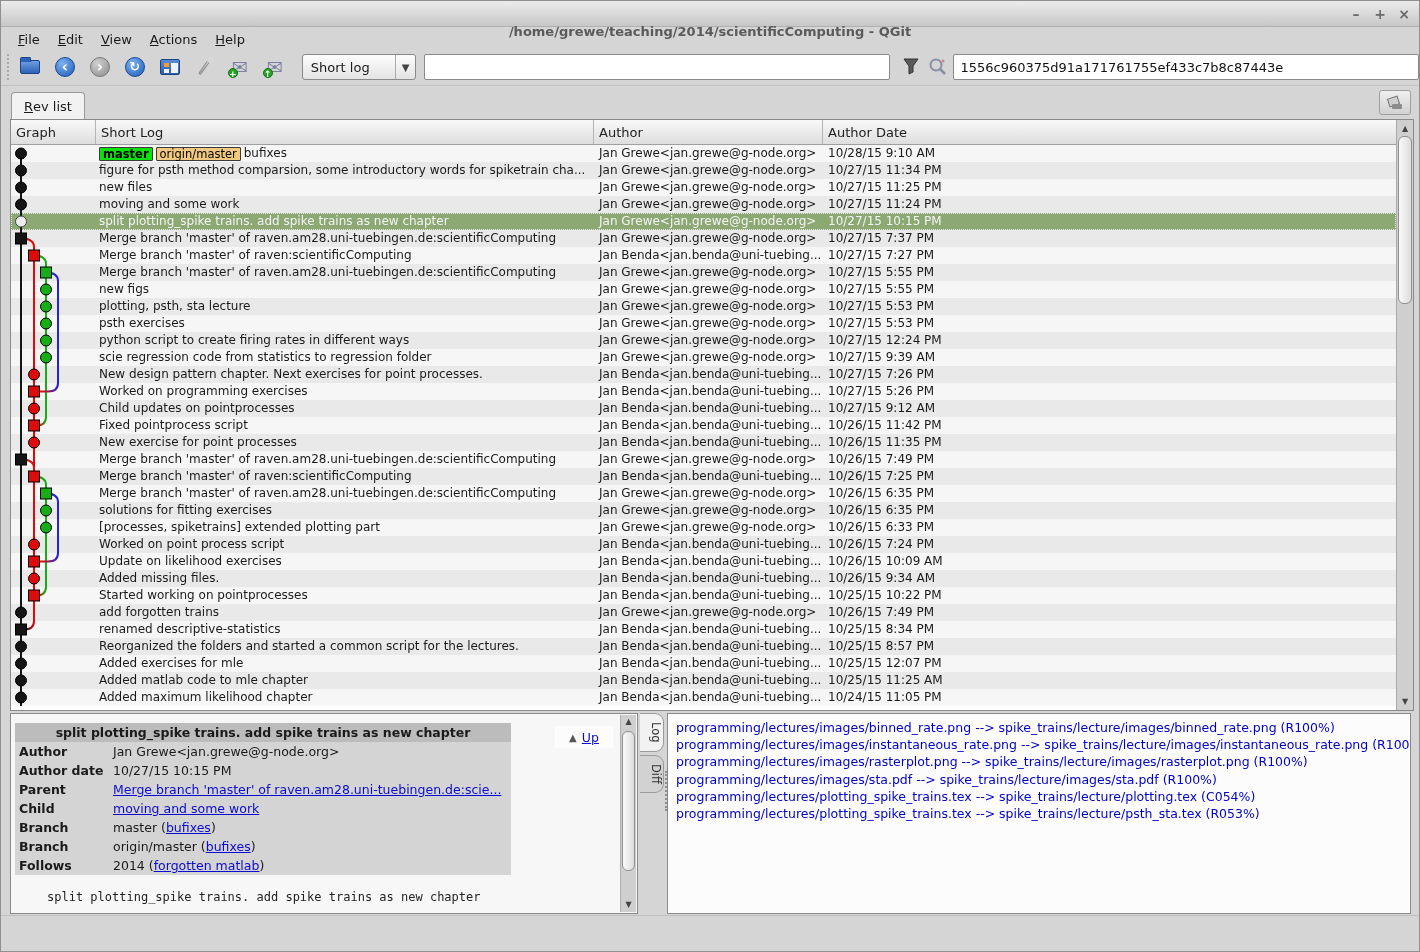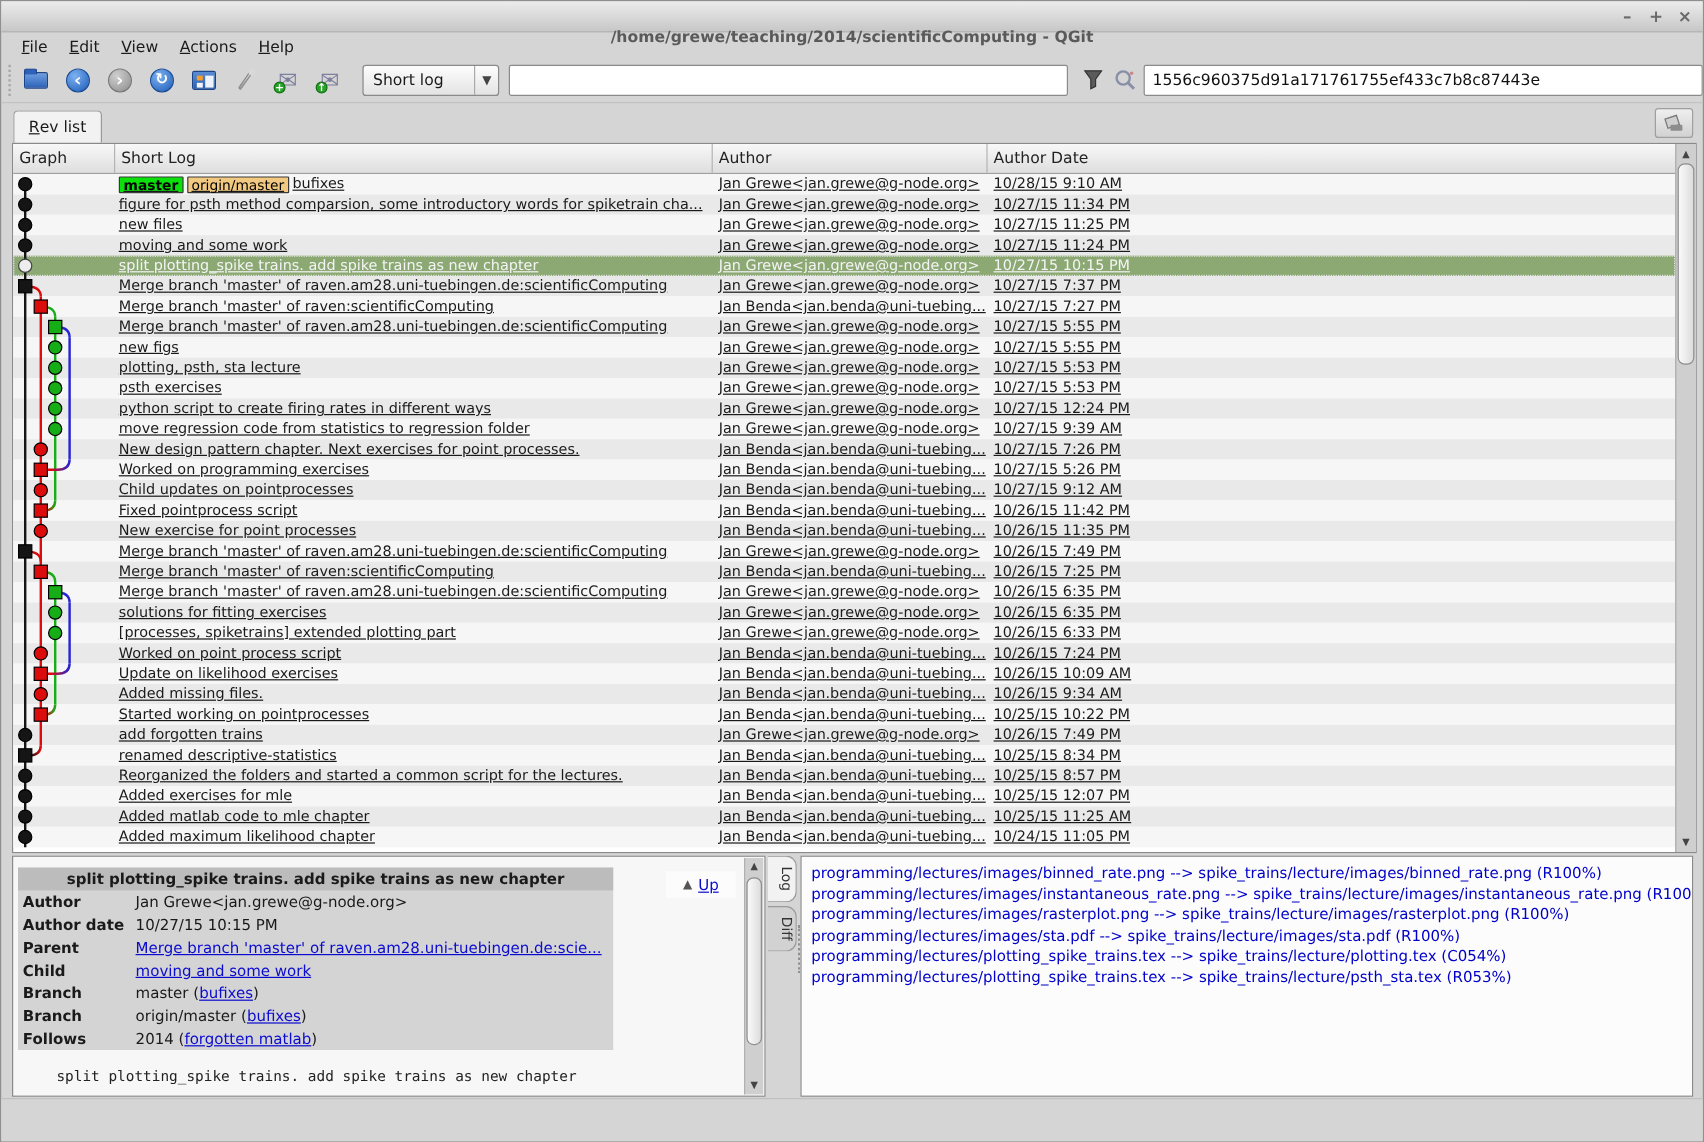--- a/index.html
+++ b/index.html
@@ -60,21 +60,21 @@
   .ic-tabtool{position:relative;width:16px;height:12px;}
   .ic-tabtool:before{content:"";position:absolute;left:1px;top:0;width:9px;height:7px;border:1px solid #777;transform:rotate(-18deg);background:#cfcfcf;}
   .ic-tabtool:after{content:"";position:absolute;left:5px;bottom:0;width:10px;height:5px;background:#8d8d8d;border-radius:1px;}
   
   .revtable{position:absolute;left:9px;top:118px;width:1404px;height:592px;background:#fff;border:1px solid #8a8a8a;}
   .thead{position:absolute;left:0;top:0;right:17px;height:25px;background:linear-gradient(#f8f8f8,#dedede);
     border-bottom:1px solid #9f9f9f;display:grid;grid-template-columns:85px 498px 229px 1fr;font-size:13px;color:#222;}
   .th{display:flex;align-items:center;padding-left:5px;border-right:1px solid #b4b4b4;overflow:hidden;}
   .th:last-child{border-right:none;}
   .tbody{position:absolute;left:0;top:25px;right:17px;bottom:0;overflow:hidden;}
-  .trow{display:grid;grid-template-columns:85px 498px 229px 1fr;height:17px;line-height:17px;font-size:12px;white-space:nowrap;text-decoration:underline;}
+  .trow{display:grid;grid-template-columns:85px 498px 229px 1fr;height:17px;line-height:17px;font-size:12px;white-space:nowrap;}
   .trow:nth-child(odd){background:#f6f6f6;}
   .trow:nth-child(even){background:#e9e9e9;}
   .trow.selected{background:#8ca974;color:#f4f4f4;outline:1px dotted #e8e8e8;outline-offset:-1px;}
   .td{overflow:hidden;padding-left:5px;}
   .td.log{padding-left:3px;display:flex;align-items:center;gap:3px;}
   .badge{display:inline-block;height:14px;line-height:13px;padding:0 3px;border:1px solid #3a3a3a;font-size:11.5px;border-radius:1px;}
   .badge.local{background:#0ae00a;font-weight:bold;color:#000;}
   .badge.remote{background:#f2c980;color:#000;}
   #graph-svg{position:absolute;left:0;top:25px;width:85px;height:561px;pointer-events:none;}
   
@@ -292,21 +292,21 @@
           <div class="td"></div>
           <div class="td log">
             <span>python script to create firing rates in different ways</span>
           </div>
           <div class="td">Jan Grewe&lt;jan.grewe@g-node.org&gt;</div>
           <div class="td">10/27/15 12:24 PM</div>
         </div>
         <div class="trow">
           <div class="td"></div>
           <div class="td log">
-            <span>move regression code from statistics to regression folder</span>
+            <span>scie regression code from statistics to regression folder</span>
           </div>
           <div class="td">Jan Grewe&lt;jan.grewe@g-node.org&gt;</div>
           <div class="td">10/27/15 9:39 AM</div>
         </div>
         <div class="trow">
           <div class="td"></div>
           <div class="td log">
             <span>New design pattern chapter. Next exercises for point processes.</span>
           </div>
           <div class="td">Jan Benda&lt;jan.benda@uni-tuebing...</div>

